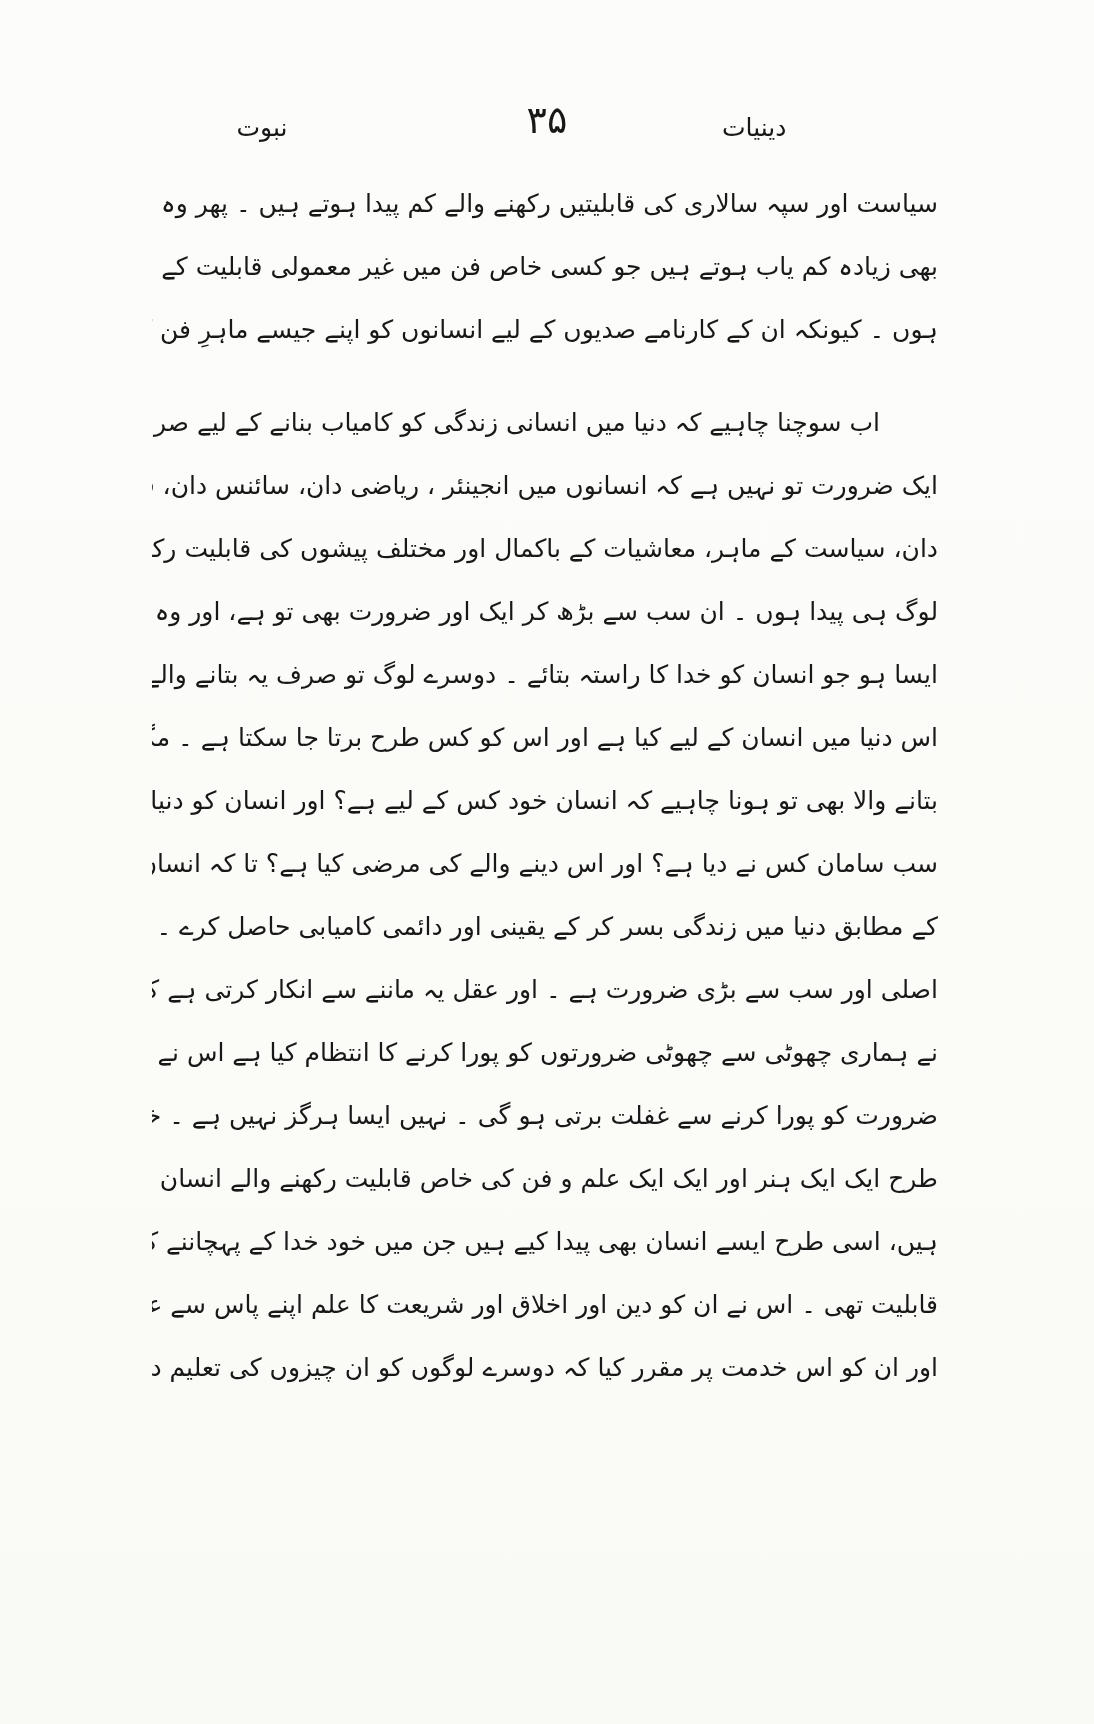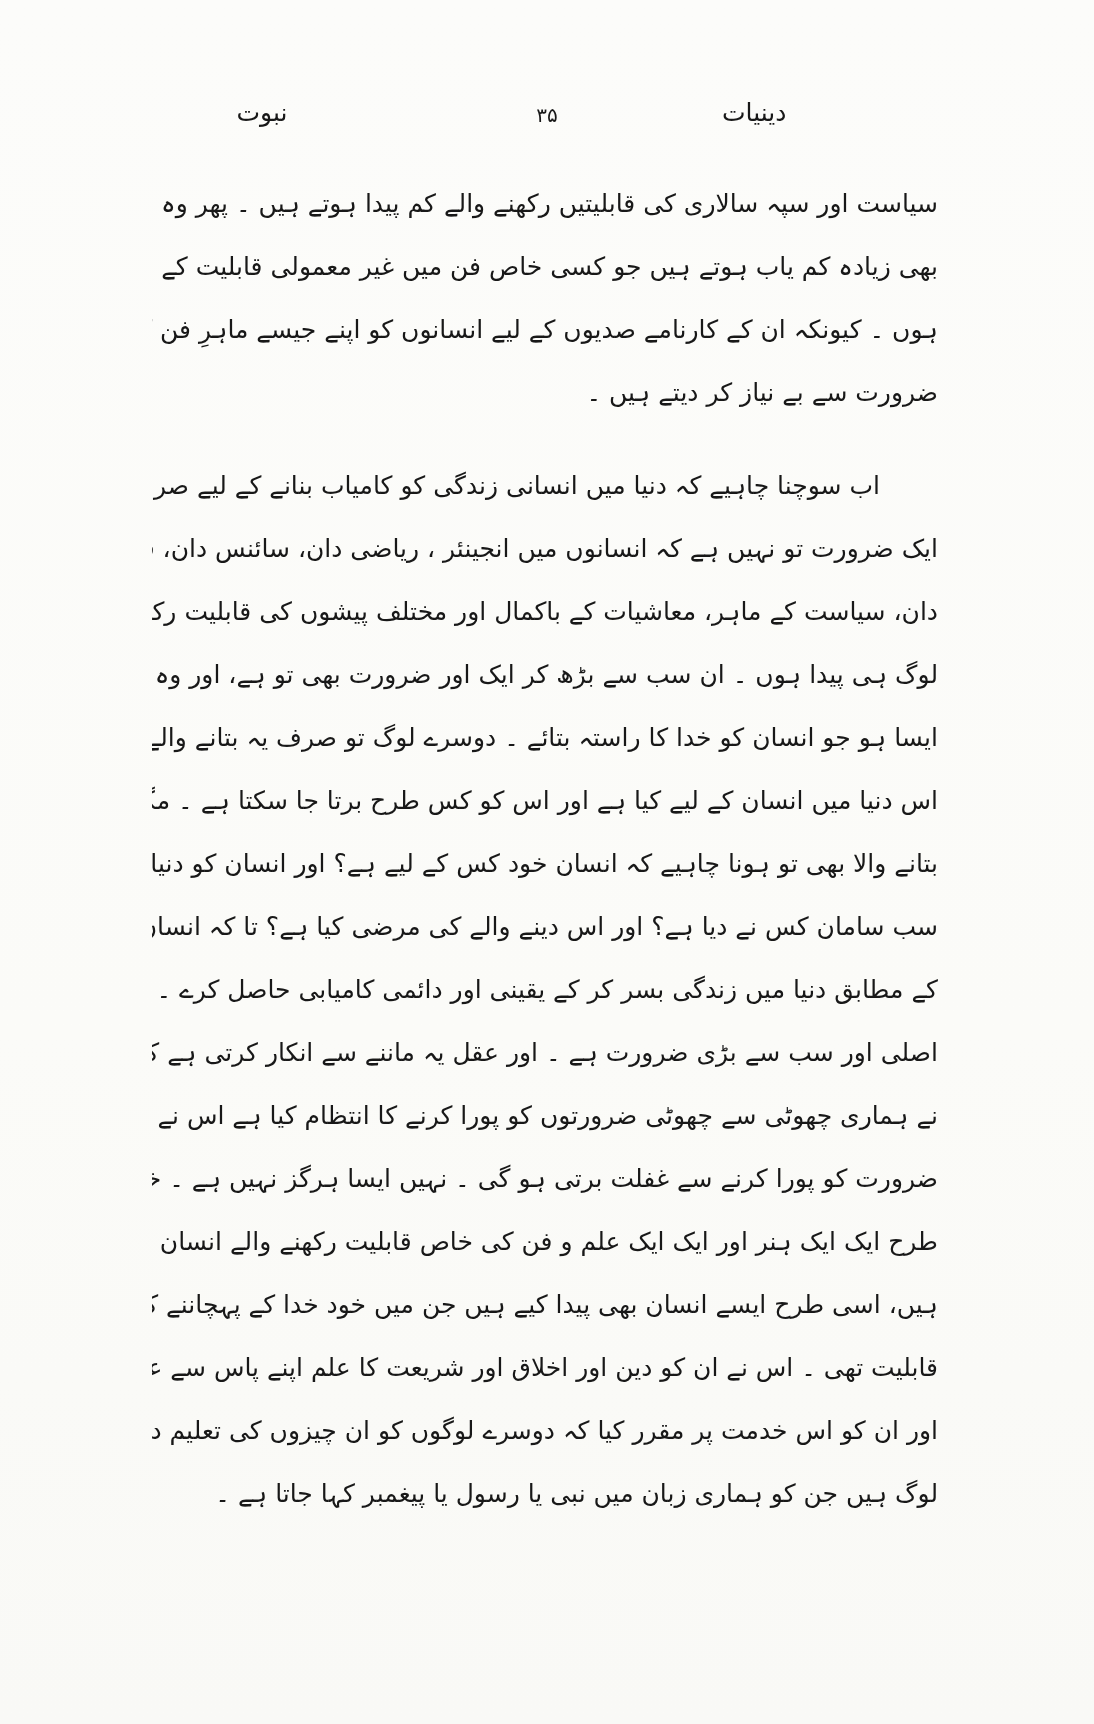--- a/index.html
+++ b/index.html
@@ -21,21 +21,21 @@
     top: 98px;
     right: 152px;
     left: 152px;
     display: flex;
     justify-content: space-between;
     align-items: flex-end;
     font-size: 25px;
     direction: rtl;
   }
   .running-head .head-right { width: 220px; text-align: left; }
-  .running-head .head-center { flex: 1; text-align: center; font-size: 20px; letter-spacing: 2px; }
+  .running-head .head-center { flex: 1; text-align: center; font-size: 38px; letter-spacing: 2px; }
   .running-head .head-left { width: 220px; text-align: center; }
   .text-block {
     position: absolute;
     top: 172px;
     right: 156px;
     left: 152px;
     direction: rtl;
   }
   .paragraph { margin: 0; }
   .paragraph + .paragraph { margin-top: 30px; }
@@ -64,37 +64,35 @@
     <span class="head-center">۳۵</span>
     <span class="head-left">نبوت</span>
   </div>
 
   <div class="text-block">
 
     <div class="paragraph">
       <div class="line">سیاست اور سپہ سالاری کی قابلیتیں رکھنے والے کم پیدا ہوتے ہیں ۔ پھر وہ لوگ اور</div>
       <div class="line">بھی زیادہ کم یاب ہوتے ہیں جو کسی خاص فن میں غیر معمولی قابلیت کے مالک</div>
       <div class="line">ہوں ۔ کیونکہ ان کے کارنامے صدیوں کے لیے انسانوں کو اپنے جیسے ماہرِ فن کی</div>
-      <div class="line last">ضرورت سے بے نیاز کر دیتے ہیں ۔</div>
     </div>
 
     <div class="paragraph">
       <div class="line indent">اب سوچنا چاہیے کہ دنیا میں انسانی زندگی کو کامیاب بنانے کے لیے صرف یہی</div>
       <div class="line">ایک ضرورت تو نہیں ہے کہ انسانوں میں انجینئر ، ریاضی دان، سائنس دان، قانون</div>
       <div class="line">دان، سیاست کے ماہر، معاشیات کے باکمال اور مختلف پیشوں کی قابلیت رکھنے والے</div>
       <div class="line">لوگ ہی پیدا ہوں ۔ ان سب سے بڑھ کر ایک اور ضرورت بھی تو ہے، اور وہ یہ کہ کوئی</div>
       <div class="line">ایسا ہو جو انسان کو خدا کا راستہ بتائے ۔ دوسرے لوگ تو صرف یہ بتانے والے ہیں کہ</div>
       <div class="line">اس دنیا میں انسان کے لیے کیا ہے اور اس کو کس طرح برتا جا سکتا ہے ۔ مگر کوئی یہ</div>
       <div class="line">بتانے والا بھی تو ہونا چاہیے کہ انسان خود کس کے لیے ہے؟ اور انسان کو دنیا میں یہ</div>
       <div class="line">سب سامان کس نے دیا ہے؟ اور اس دینے والے کی مرضی کیا ہے؟ تا کہ انسان اسی</div>
       <div class="line">کے مطابق دنیا میں زندگی بسر کر کے یقینی اور دائمی کامیابی حاصل کرے ۔ یہ انسان کی</div>
       <div class="line">اصلی اور سب سے بڑی ضرورت ہے ۔ اور عقل یہ ماننے سے انکار کرتی ہے کہ جس خدا</div>
       <div class="line">نے ہماری چھوٹی سے چھوٹی ضرورتوں کو پورا کرنے کا انتظام کیا ہے اس نے ایسی اہم</div>
       <div class="line">ضرورت کو پورا کرنے سے غفلت برتی ہو گی ۔ نہیں ایسا ہرگز نہیں ہے ۔ خدا نے جس</div>
       <div class="line">طرح ایک ایک ہنر اور ایک ایک علم و فن کی خاص قابلیت رکھنے والے انسان پیدا کیے</div>
       <div class="line">ہیں، اسی طرح ایسے انسان بھی پیدا کیے ہیں جن میں خود خدا کے پہچاننے کی اعلیٰ</div>
       <div class="line">قابلیت تھی ۔ اس نے ان کو دین اور اخلاق اور شریعت کا علم اپنے پاس سے عطا کیا،</div>
       <div class="line">اور ان کو اس خدمت پر مقرر کیا کہ دوسرے لوگوں کو ان چیزوں کی تعلیم دیں ۔ یہی وہ</div>
-      <div class="line last">لوگ ہیں جن کو ہماری زبان میں نبی یا رسول یا پیغمبر کہا جاتا ہے ۔</div>
     </div>
 
   </div>
 </div>
 
 </body></html>

